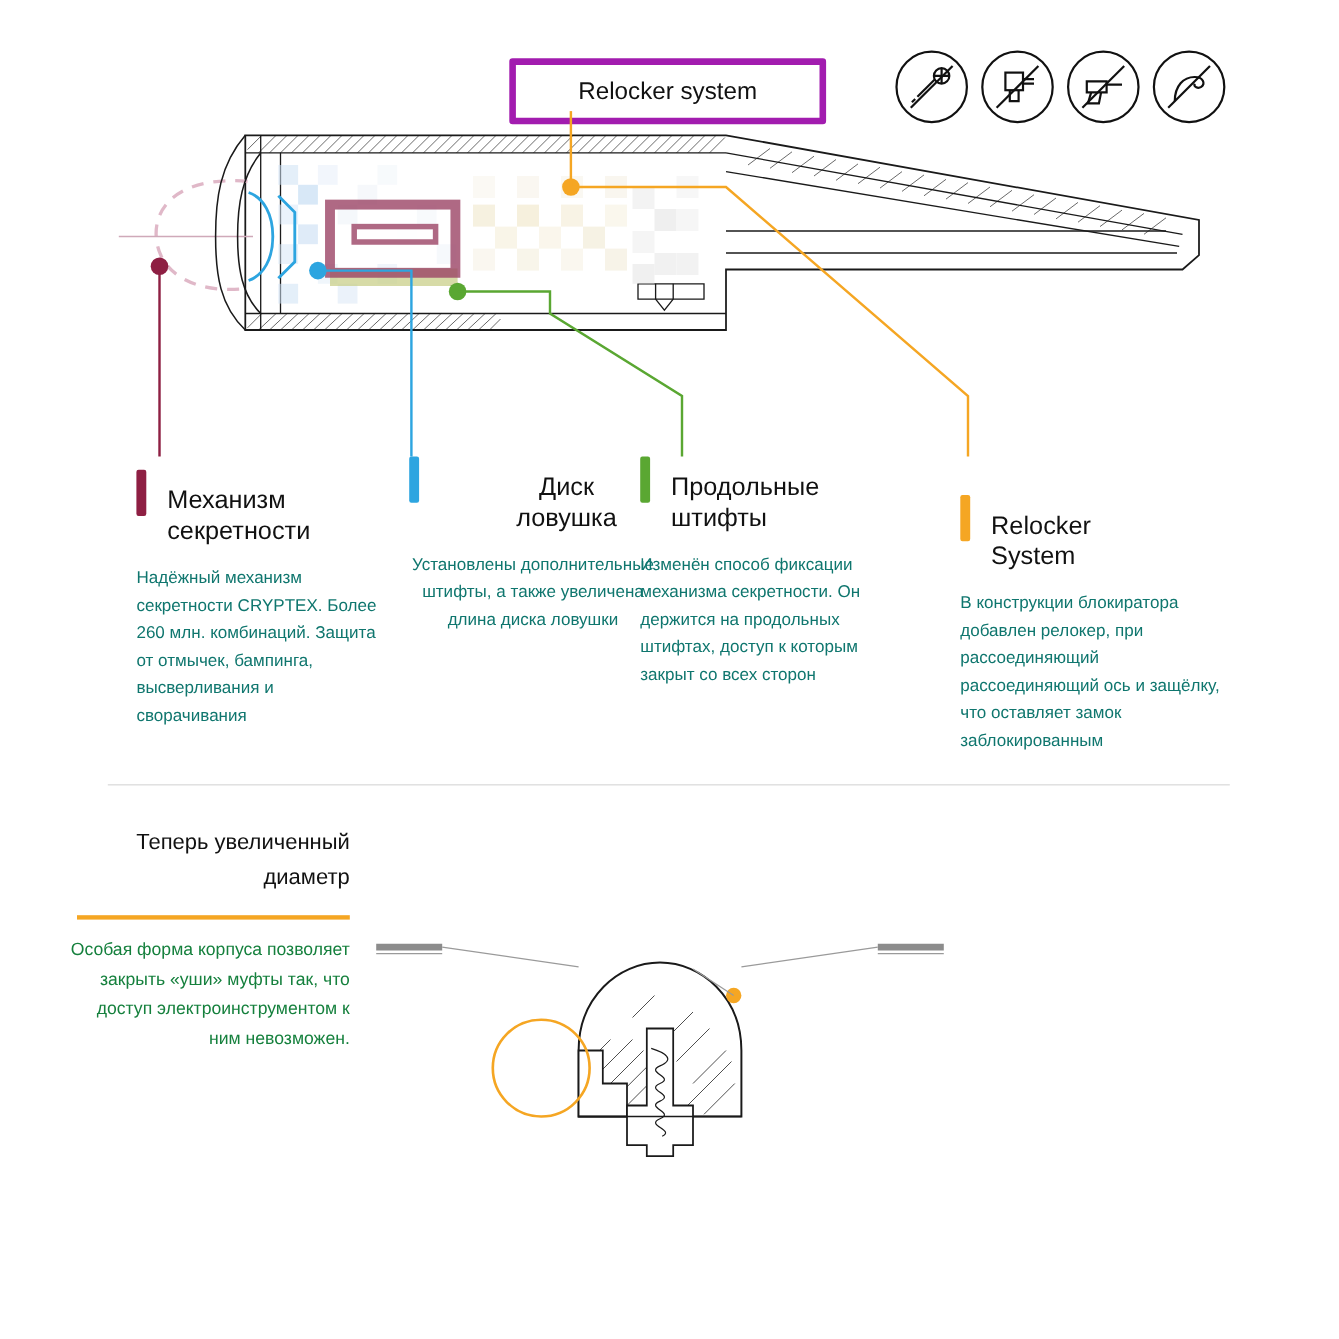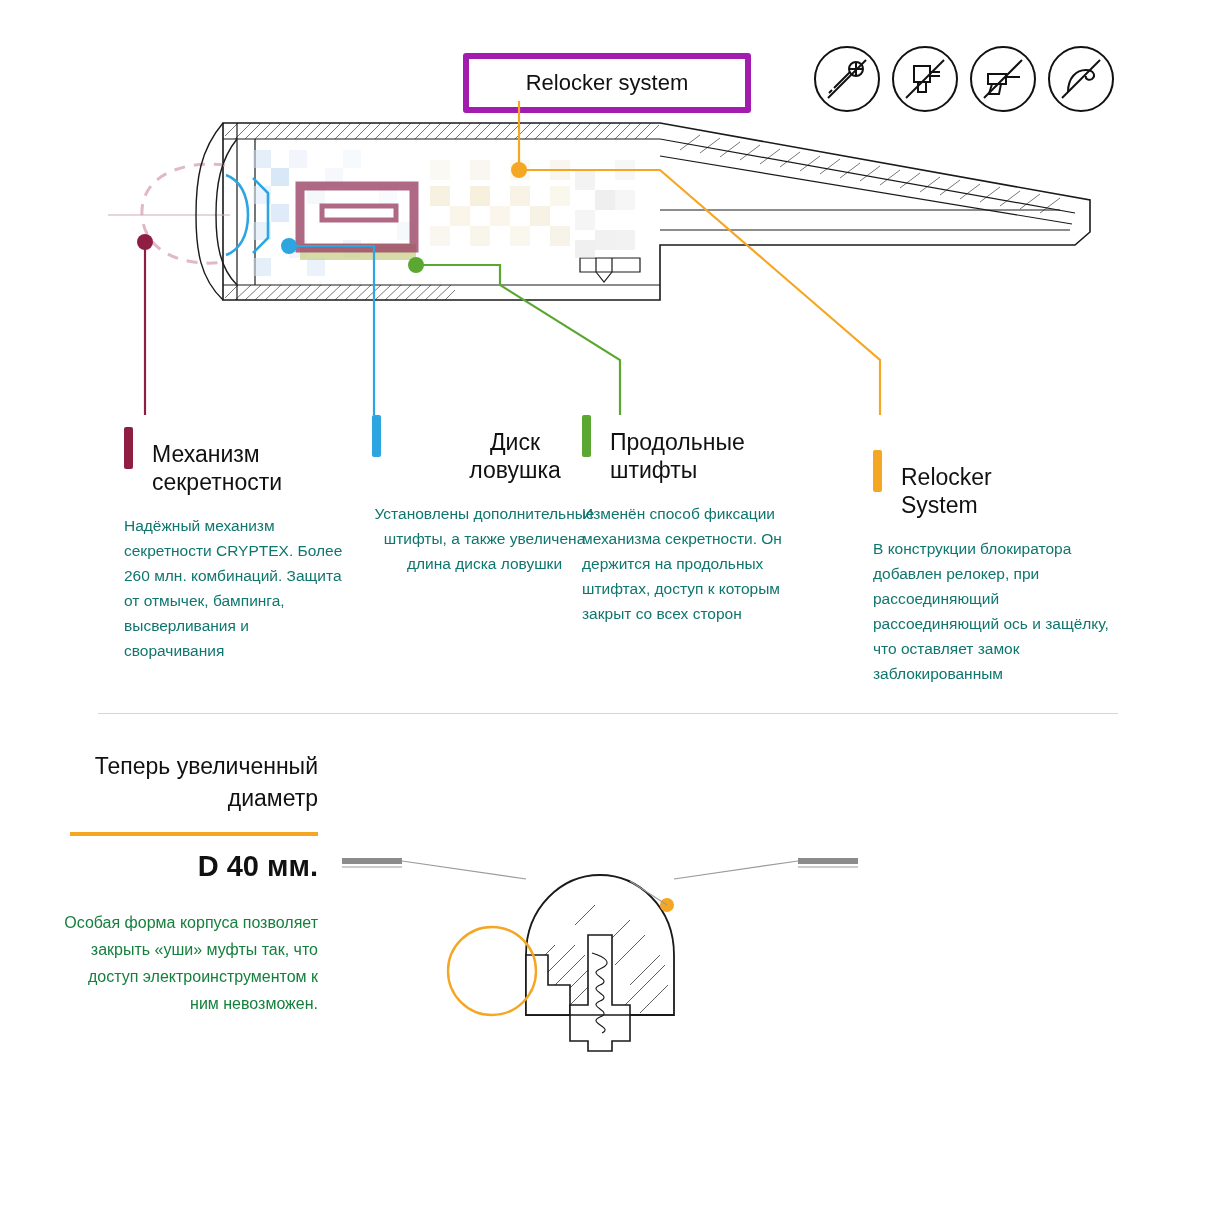--- a/index.html
+++ b/index.html
@@ -51,21 +51,21 @@
   .f4 .bar{background:#f5a623;}
   .f3 h3,.f3 p{}
   .f4 p{width:240px;}
 
   
   .divider{position:absolute;left:98px;top:713px;width:1020px;height:1px;background:#d5d5d5;}
 
   
   .bottom-left{position:absolute;left:60px;top:750px;width:258px;text-align:right;}
   .bottom-right{position:absolute;left:875px;top:750px;width:260px;text-align:left;}
-  .bt-title{font-size:23px;line-height:32px;color:#111;font-weight:400;margin:0;}
+  .bt-title{font-size:20px;line-height:32px;color:#111;font-weight:400;margin:0;}
   .bt-rule{height:4px;background:#f5a623;margin:18px 0 14px 0;}
   .bl-rule{margin-left:auto;width:248px;}
   .br-rule{width:200px;}
   .bt-value{font-size:29px;font-weight:bold;color:#111;margin:0 0 26px 0;}
   .bt-text{font-size:16px;line-height:27px;color:#15803d;margin:0;}
 
   .knob-svg{position:absolute;left:330px;top:845px;}
 </style>
 </head>
 <body>
@@ -267,21 +267,20 @@
       </h3>
       <p>В конструкции блокиратора добавлен релокер, при рассоединяющий рассоединяющий ось и защёлку, что оставляет замок заблокированным</p>
     </div>
   </div>
 
   <div class="divider"></div>
 
   <div class="bottom-left">
     <p class="bt-title">Теперь увеличенный диаметр</p>
     <div class="bt-rule bl-rule"></div>
-    <p class="bt-value">D 40 мм.</p>
     <p class="bt-text">Особая форма корпуса позволяет закрыть «уши» муфты так, что доступ электроинструментом к ним невозможен.</p>
   </div>
 
 
   <svg class="knob-svg" width="540" height="220">
 
     <g stroke="#8c8c8c" stroke-width="6" fill="none">
       <path d="M12 16 L72 16"></path>
       <path d="M468 16 L528 16"></path>
     </g>

